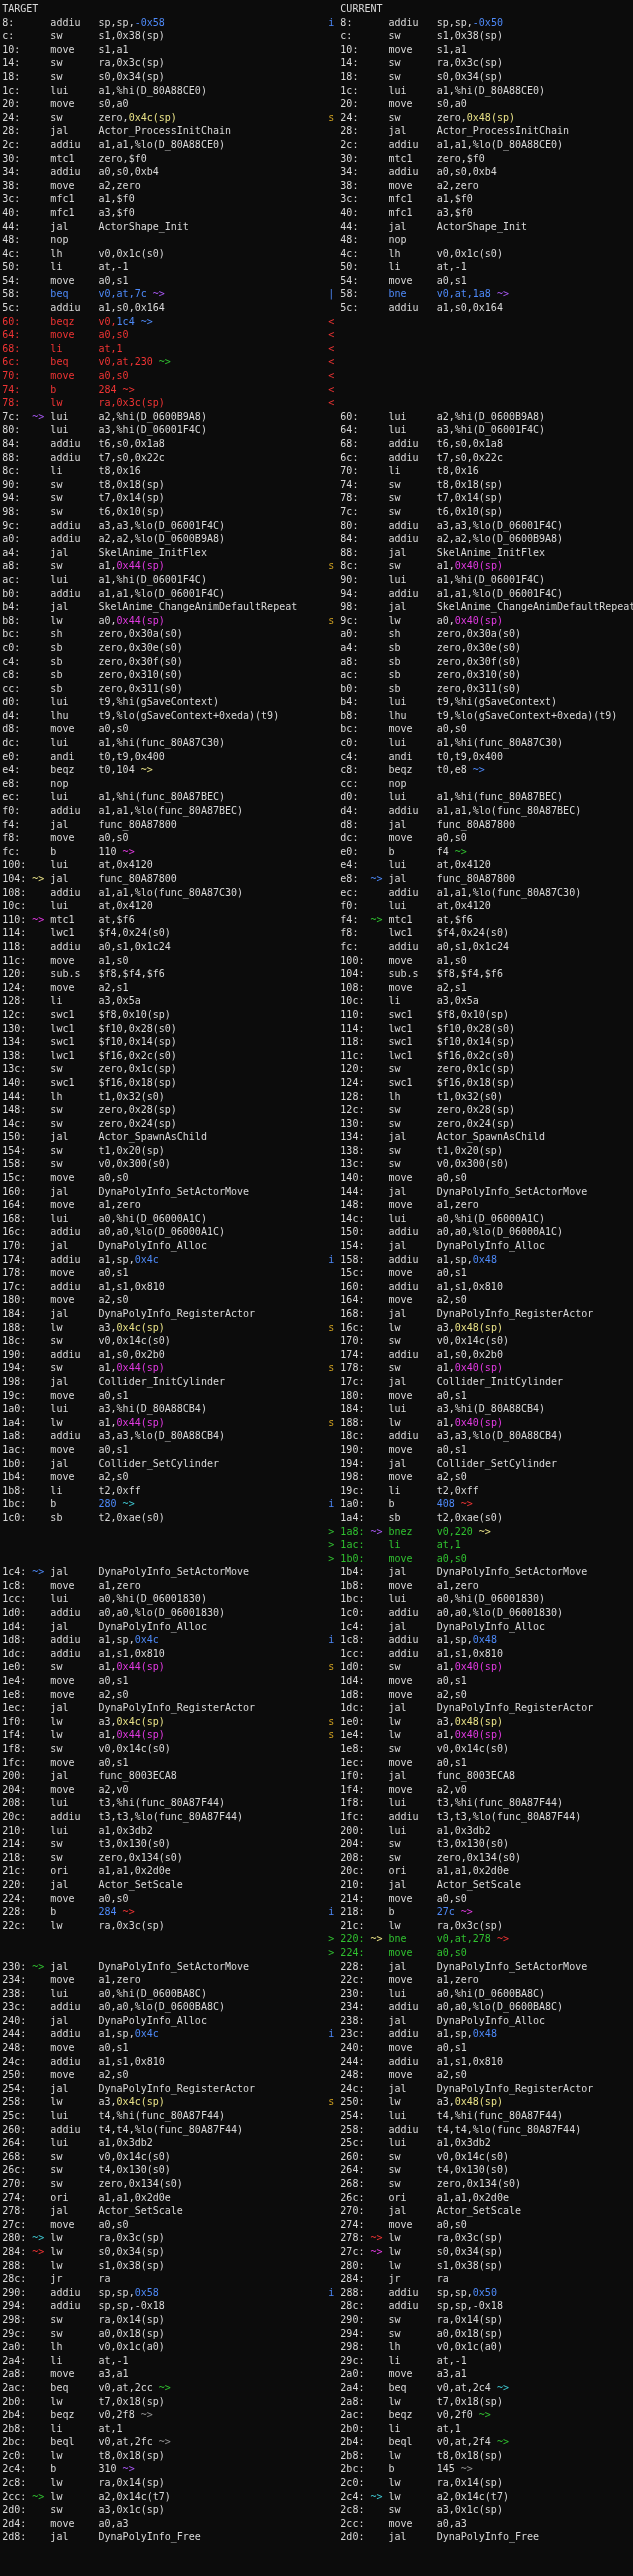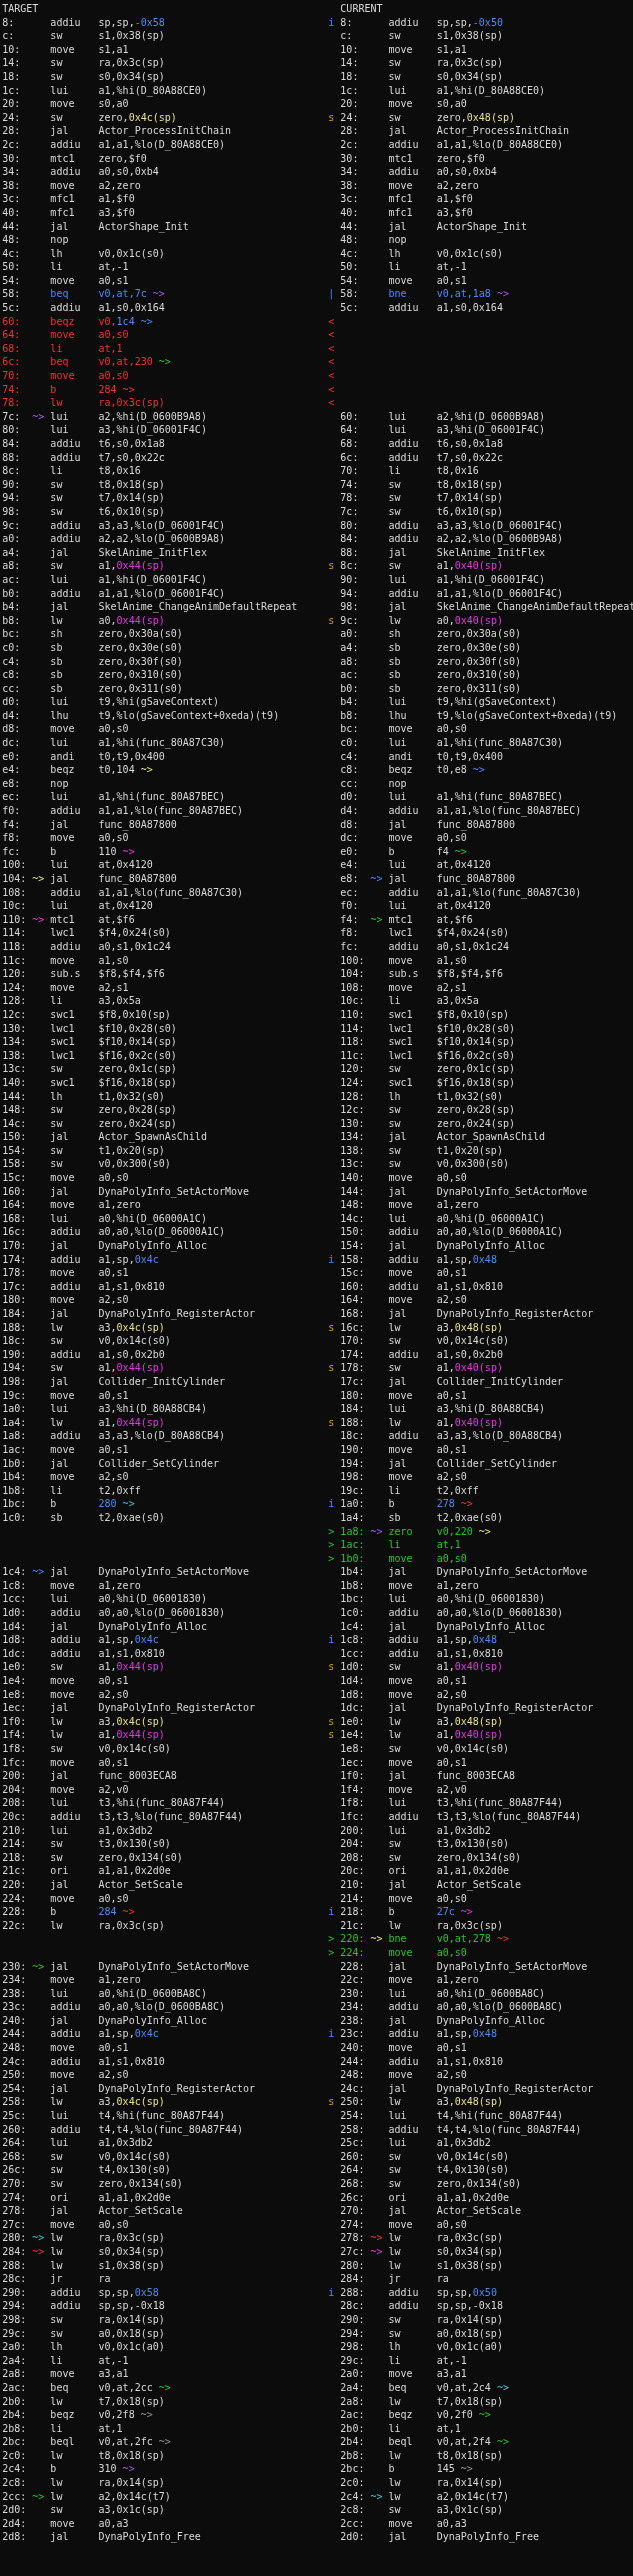--- a/index.html
+++ b/index.html
@@ -323,23 +323,23 @@
 <span class="co">s</span> <span class="cw">178: </span>   <span class="cw">sw      </span><span class="cw">a1,</span><span class="cm">0x40(sp)</span>
   <span class="cw">17c: </span>   <span class="cw">jal     </span><span class="cw">Collider_InitCylinder</span>
   <span class="cw">180: </span>   <span class="cw">move    </span><span class="cw">a0,s1</span>
   <span class="cw">184: </span>   <span class="cw">lui     </span><span class="cw">a3,%hi(D_80A88CB4)</span>
 <span class="co">s</span> <span class="cw">188: </span>   <span class="cw">lw      </span><span class="cw">a1,</span><span class="cm">0x40(sp)</span>
   <span class="cw">18c: </span>   <span class="cw">addiu   </span><span class="cw">a3,a3,%lo(D_80A88CB4)</span>
   <span class="cw">190: </span>   <span class="cw">move    </span><span class="cw">a0,s1</span>
   <span class="cw">194: </span>   <span class="cw">jal     </span><span class="cw">Collider_SetCylinder</span>
   <span class="cw">198: </span>   <span class="cw">move    </span><span class="cw">a2,s0</span>
   <span class="cw">19c: </span>   <span class="cw">li      </span><span class="cw">t2,0xff</span>
-<span class="cb">i</span> <span class="cw">1a0: </span>   <span class="cw">b       </span><span class="cb">278</span><span class="cr"> ~&gt;</span>
+<span class="cb">i</span> <span class="cw">1a0: </span>   <span class="cw">b       </span><span class="cb">408</span><span class="cr"> ~&gt;</span>
   <span class="cw">1a4: </span>   <span class="cw">sb      </span><span class="cw">t2,0xae(s0)</span>
-<span class="cg">&gt;</span> <span class="cg">1a8: </span><span class="cp">~&gt; </span><span class="cg">zero    </span><span class="cg">v0,220</span><span class="cy"> ~&gt;</span>
+<span class="cg">&gt;</span> <span class="cg">1a8: </span><span class="cp">~&gt; </span><span class="cg">bnez    </span><span class="cg">v0,220</span><span class="cy"> ~&gt;</span>
 <span class="cg">&gt;</span> <span class="cg">1ac: </span>   <span class="cg">li      </span><span class="cg">at,1</span>
 <span class="cg">&gt;</span> <span class="cg">1b0: </span>   <span class="cg">move    </span><span class="cg">a0,s0</span>
   <span class="cw">1b4: </span>   <span class="cw">jal     </span><span class="cw">DynaPolyInfo_SetActorMove</span>
   <span class="cw">1b8: </span>   <span class="cw">move    </span><span class="cw">a1,zero</span>
   <span class="cw">1bc: </span>   <span class="cw">lui     </span><span class="cw">a0,%hi(D_06001830)</span>
   <span class="cw">1c0: </span>   <span class="cw">addiu   </span><span class="cw">a0,a0,%lo(D_06001830)</span>
   <span class="cw">1c4: </span>   <span class="cw">jal     </span><span class="cw">DynaPolyInfo_Alloc</span>
 <span class="cb">i</span> <span class="cw">1c8: </span>   <span class="cw">addiu   </span><span class="cw">a1,sp,</span><span class="cb">0x48</span>
   <span class="cw">1cc: </span>   <span class="cw">addiu   </span><span class="cw">a1,s1,0x810</span>
 <span class="co">s</span> <span class="cw">1d0: </span>   <span class="cw">sw      </span><span class="cw">a1,</span><span class="cm">0x40(sp)</span>

